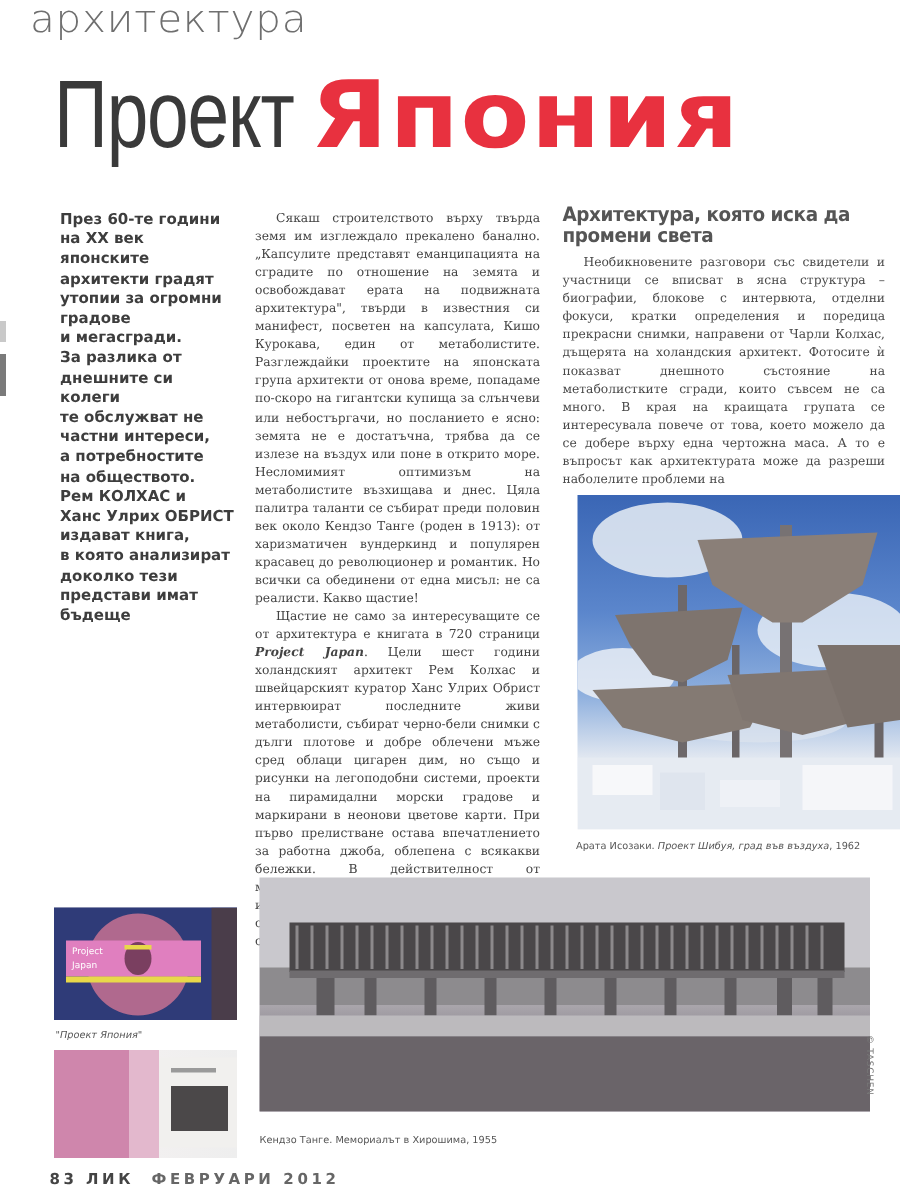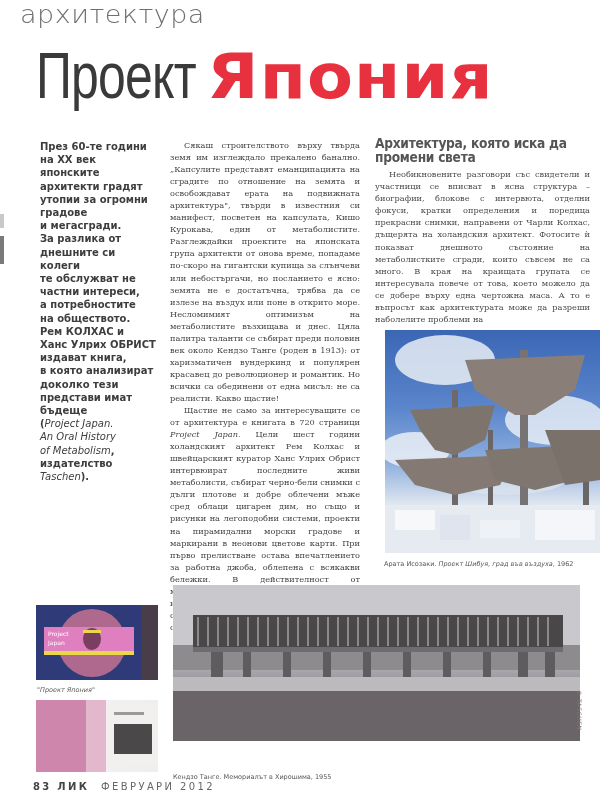--- a/index.html
+++ b/index.html
@@ -40,21 +40,21 @@
   .edge-mark.m1 { top: 214px; height: 14px; background: #c9c9c9; }
   .edge-mark.m2 { top: 236px; height: 28px; background: #7a7a7a; }
 
   
   .body-col {
     position: absolute; left: 170px; top: 139px; width: 190px;
     font-family: "DejaVu Serif", serif; font-size: 8.2px; line-height: 12.05px;
     color: #444; text-align: justify; hyphens: auto;
   }
   .body-col p { text-indent: 14px; margin: 0; }
-  .body-col i { font-style: italic; }
+  .body-col i { font-style: italic; font-weight: bold; }
 
   
   .sub-head {
     position: absolute; left: 375px; top: 137px; width: 220px;
     font-family: "DejaVu Sans", sans-serif; font-weight: bold; font-size: 13.2px;
     line-height: 14px; color: #555; letter-spacing: -0.3px;
     transform: scaleX(0.93); transform-origin: left top;
   }
   .right-col {
     position: absolute; left: 375px; top: 168px; width: 215px;
@@ -75,21 +75,21 @@
     color: #555; white-space: nowrap;
   }
   .cap-tower { left: 384px; top: 560px; }
   .cap-tower i { font-style: italic; }
 
   .photo-building {
     left: 173px; top: 585px; width: 407px; height: 156px;
     background: linear-gradient(180deg, #cfcfd3 0%, #b9b8bd 30%, #a9a5ab 55%, #7b7680 75%, #6d6670 100%);
   }
   .photo-building svg { width: 100%; height: 100%; display: block; }
-  .cap-building { left: 173px; top: 773px; text-align: right; }
+  .cap-building { left: 173px; top: 756px; text-align: right; }
   .credit-vertical {
     position: absolute; left: 583px; top: 690px; transform: rotate(90deg);
     transform-origin: left top; font-family: "DejaVu Sans", sans-serif; font-size: 6px;
     color: #777; white-space: nowrap; letter-spacing: 0.5px;
   }
 
   .photo-cover {
     left: 36px; top: 605px; width: 122px; height: 75px; background: #2e3b74;
   }
   .photo-cover svg { width: 100%; height: 100%; display: block; }
@@ -101,38 +101,37 @@
   }
   .photo-book svg { width: 100%; height: 100%; display: block; }
 
   .footer {
     position: absolute; left: 33px; top: 781px;
     font-family: "DejaVu Sans", sans-serif; font-size: 10px; letter-spacing: 2.4px;
     color: #444; white-space: nowrap;
   }
   .footer .pg { font-weight: bold; }
   .footer .mag { font-weight: bold; margin-left: 0; }
-  .footer .date { font-weight: normal; margin-left: 6px; color: #666; }
+  .footer .date { font-weight: bold; margin-left: 6px; color: #666; }
 </style>
 </head>
 <body>
 
 <div class="section-label">архитектура</div>
 
 <div class="headline">
   <span class="h-thin">Проект</span>
   <span class="h-red">Япония</span>
 </div>
 
 <div class="edge-mark m1"></div>
 <div class="edge-mark m2"></div>
 
 <div class="intro">
   <p id="intro-lines"><span>През 60-те години</span><br><span>на XX век</span><br><span>японските</span><br><span>архитекти градят</span><br><span>утопии за огромни</span><br><span>градове</span><br><span>и мегасгради.</span><br><span>За разлика от</span><br><span>днешните си колеги</span><br><span>те обслужват не</span><br><span>частни интереси,</span><br><span>а потребностите</span><br><span>на обществото.</span><br><span>Рем КОЛХАС и</span><br><span>Ханс Улрих ОБРИСТ</span><br><span>издават книга,</span><br><span>в която анализират</span><br><span>доколко тези</span><br><span>представи имат</span><br><span>бъдеще</span><br></p>
-  <p><span>(</span><i>Project Japan.</i><br><i>An Oral History</i><br><i>of Metabolism</i><span>, издателство</span><br><i>Taschen</i><span>).</span></p>
 </div>
 
 <div class="body-col">
   <p>Сякаш строителството върху твърда земя им изглеждало прекалено банално. „Капсулите представят еманципацията на сградите по отношение на земята и освобождават ерата на подвижната архитектура", твърди в известния си манифест, посветен на капсулата, Кишо Курокава, един от метаболистите. Разглеждайки проектите на японската група архитекти от онова време, попадаме по-скоро на гигантски купища за слънчеви или небостъргачи, но посланието е ясно: земята не е достатъчна, трябва да се излезе на въздух или поне в открито море. Несломимият оптимизъм на метаболистите възхищава и днес. Цяла палитра таланти се събират преди половин век около Кендзо Танге (роден в 1913): от харизматичен вундеркинд и популярен красавец до революционер и романтик. Но всички са обединени от една мисъл: не са реалисти. Какво щастие!</p>
   <p><span>Щастие не само за интересуващите се от архитектура е книгата в 720 страници </span><i>Project Japan</i><span>. Цели шест години холандският архитект Рем Колхас и швейцарският куратор Ханс Улрих Обрист интервюират последните живи метаболисти, събират черно-бели снимки с дълги плотове и добре облечени мъже сред облаци цигарен дим, но също и рисунки на легоподобни системи, проекти на пирамидални морски градове и маркирани в неонови цветове карти. При първо прелистване остава впечатлението за работна джоба, облепена с всякакви бележки. В действителност от многобройния материал, събран от Колхас и Обрист, се оформя образът на обществото, което е на път да преоткрие себе си.</span></p>
 </div>
 
 <div class="sub-head">Архитектура, която иска да промени света</div>
 <div class="right-col">
   <p>Необикновените разговори със свидетели и участници се вписват в ясна структура – биографии, блокове с интервюта, отделни фокуси, кратки определения и поредица прекрасни снимки, направени от Чарли Колхас, дъщерята на холандския архитект. Фотосите ѝ показват днешното състояние на метаболистките сгради, които съвсем не са много. В края на краищата групата се интересувала повече от това, което можело да се добере върху една чертожна маса. А то е въпросът как архитектурата може да разреши наболелите проблеми на</p>

